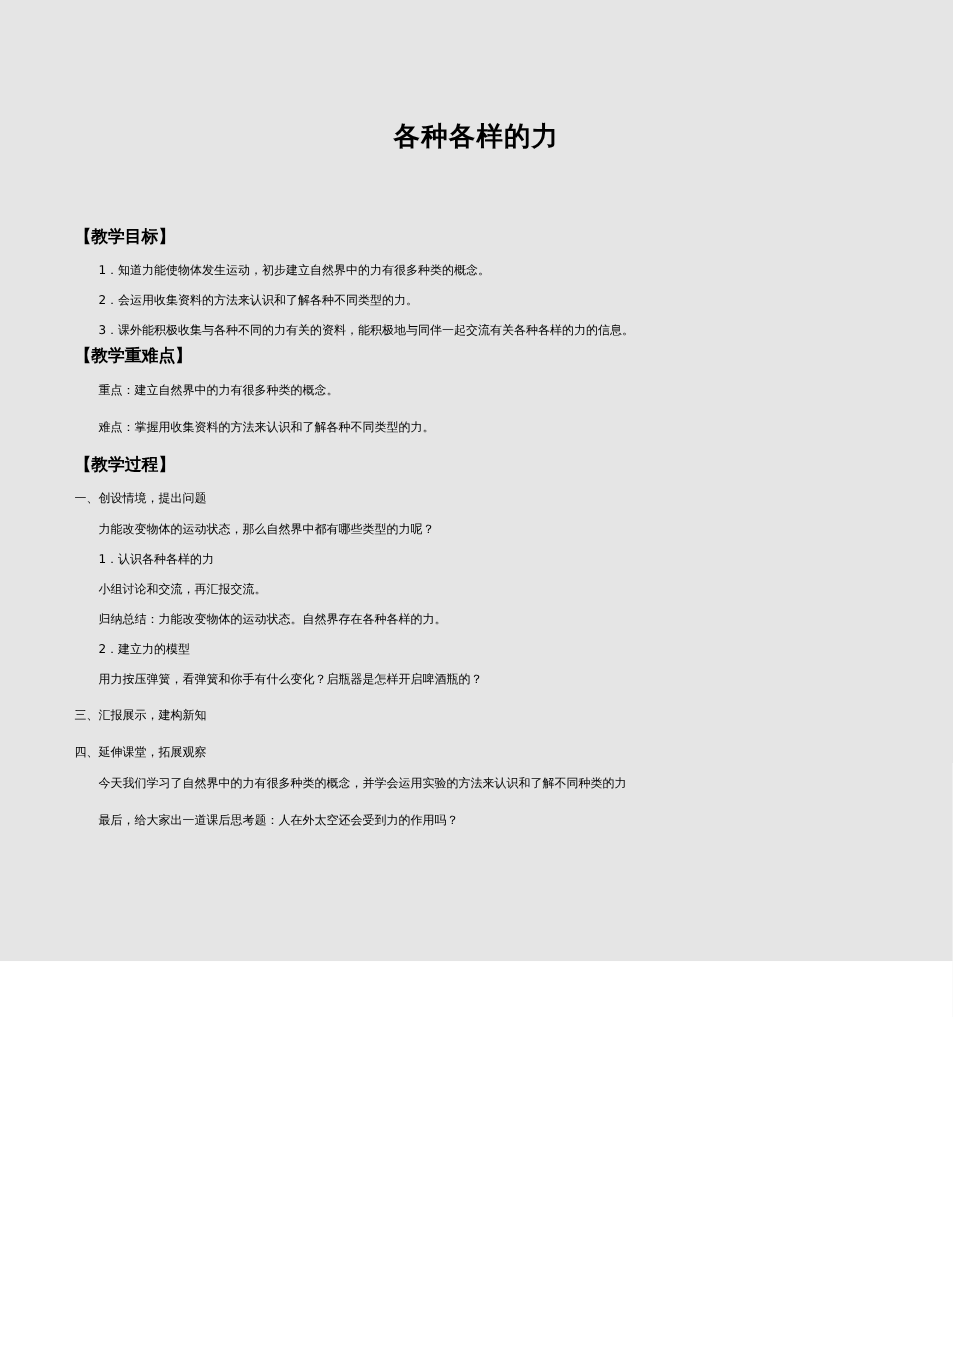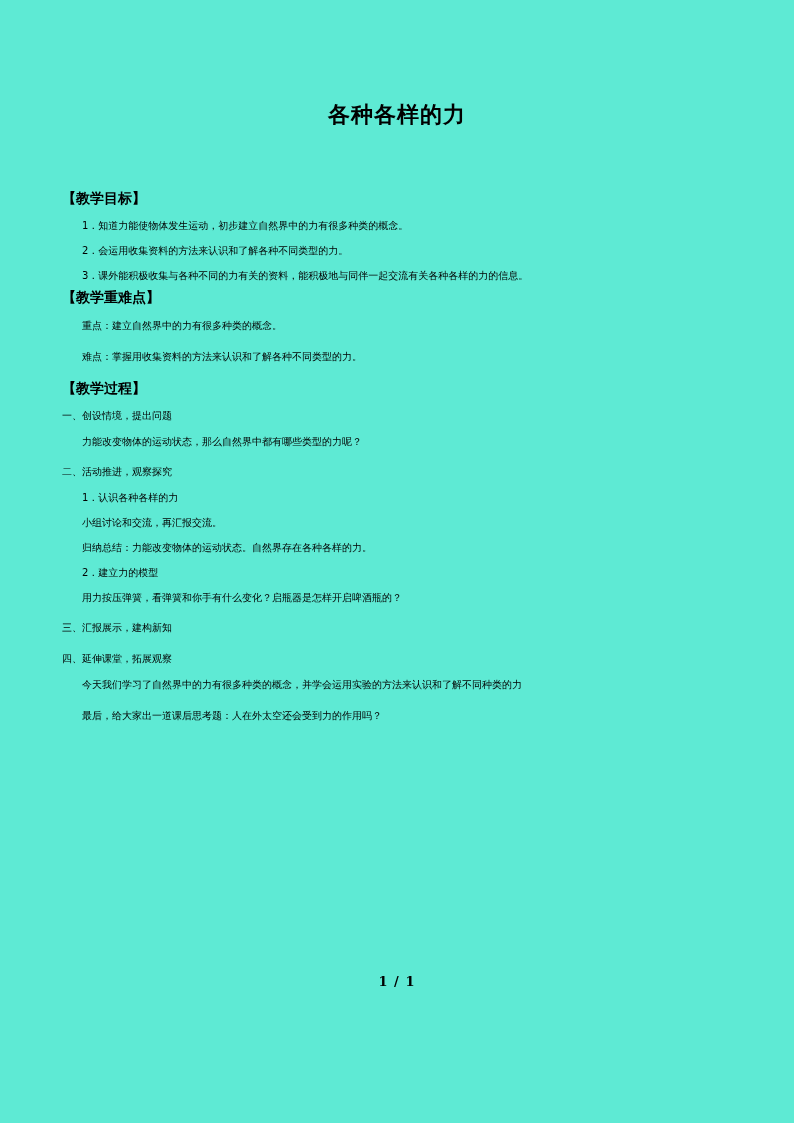--- a/index.html
+++ b/index.html
@@ -8,23 +8,23 @@
     padding: 0;
     background: #ffffff;
   }
   body {
     font-family: "DejaVu Sans", "Liberation Sans", sans-serif;
     color: #000000;
   }
   .page {
     position: relative;
     width: 794px;
-    height: 1123px;
+    height: 801px;
     margin: 0 auto;
-    background: #5eead4;
+    background: #e5e5e5;
     box-sizing: border-box;
     overflow: hidden;
   }
   .content {
     position: absolute;
     left: 62px;
     top: 0;
     width: 670px;
   }
   .doc-title {
@@ -92,21 +92,20 @@
     <h2 class="section-head head-gap-2">【教学重难点】</h2>
 
     <p class="line indent-1 blk-gap-sm">重点：建立自然界中的力有很多种类的概念。</p>
     <p class="line indent-1 blk-gap-sm">难点：掌握用收集资料的方法来认识和了解各种不同类型的力。</p>
 
     <h2 class="section-head head-gap-3">【教学过程】</h2>
 
     <p class="line flush blk-gap-sm">一、创设情境，提出问题</p>
     <p class="line indent-1">力能改变物体的运动状态，那么自然界中都有哪些类型的力呢？</p>
 
-    <p class="line flush blk-gap-sm">二、活动推进，观察探究</p>
     <p class="line indent-1">1．认识各种各样的力</p>
     <p class="line indent-hang">小组讨论和交流，再汇报交流。</p>
     <p class="line indent-hang">归纳总结：力能改变物体的运动状态。自然界存在各种各样的力。</p>
     <p class="line indent-1">2．建立力的模型</p>
     <p class="line indent-hang">用力按压弹簧，看弹簧和你手有什么变化？启瓶器是怎样开启啤酒瓶的？</p>
 
     <p class="line flush blk-gap-sm">三、汇报展示，建构新知</p>
 
     <p class="line flush blk-gap-sm">四、延伸课堂，拓展观察</p>
     <p class="line indent-1">今天我们学习了自然界中的力有很多种类的概念，并学会运用实验的方法来认识和了解不同种类的力</p>

